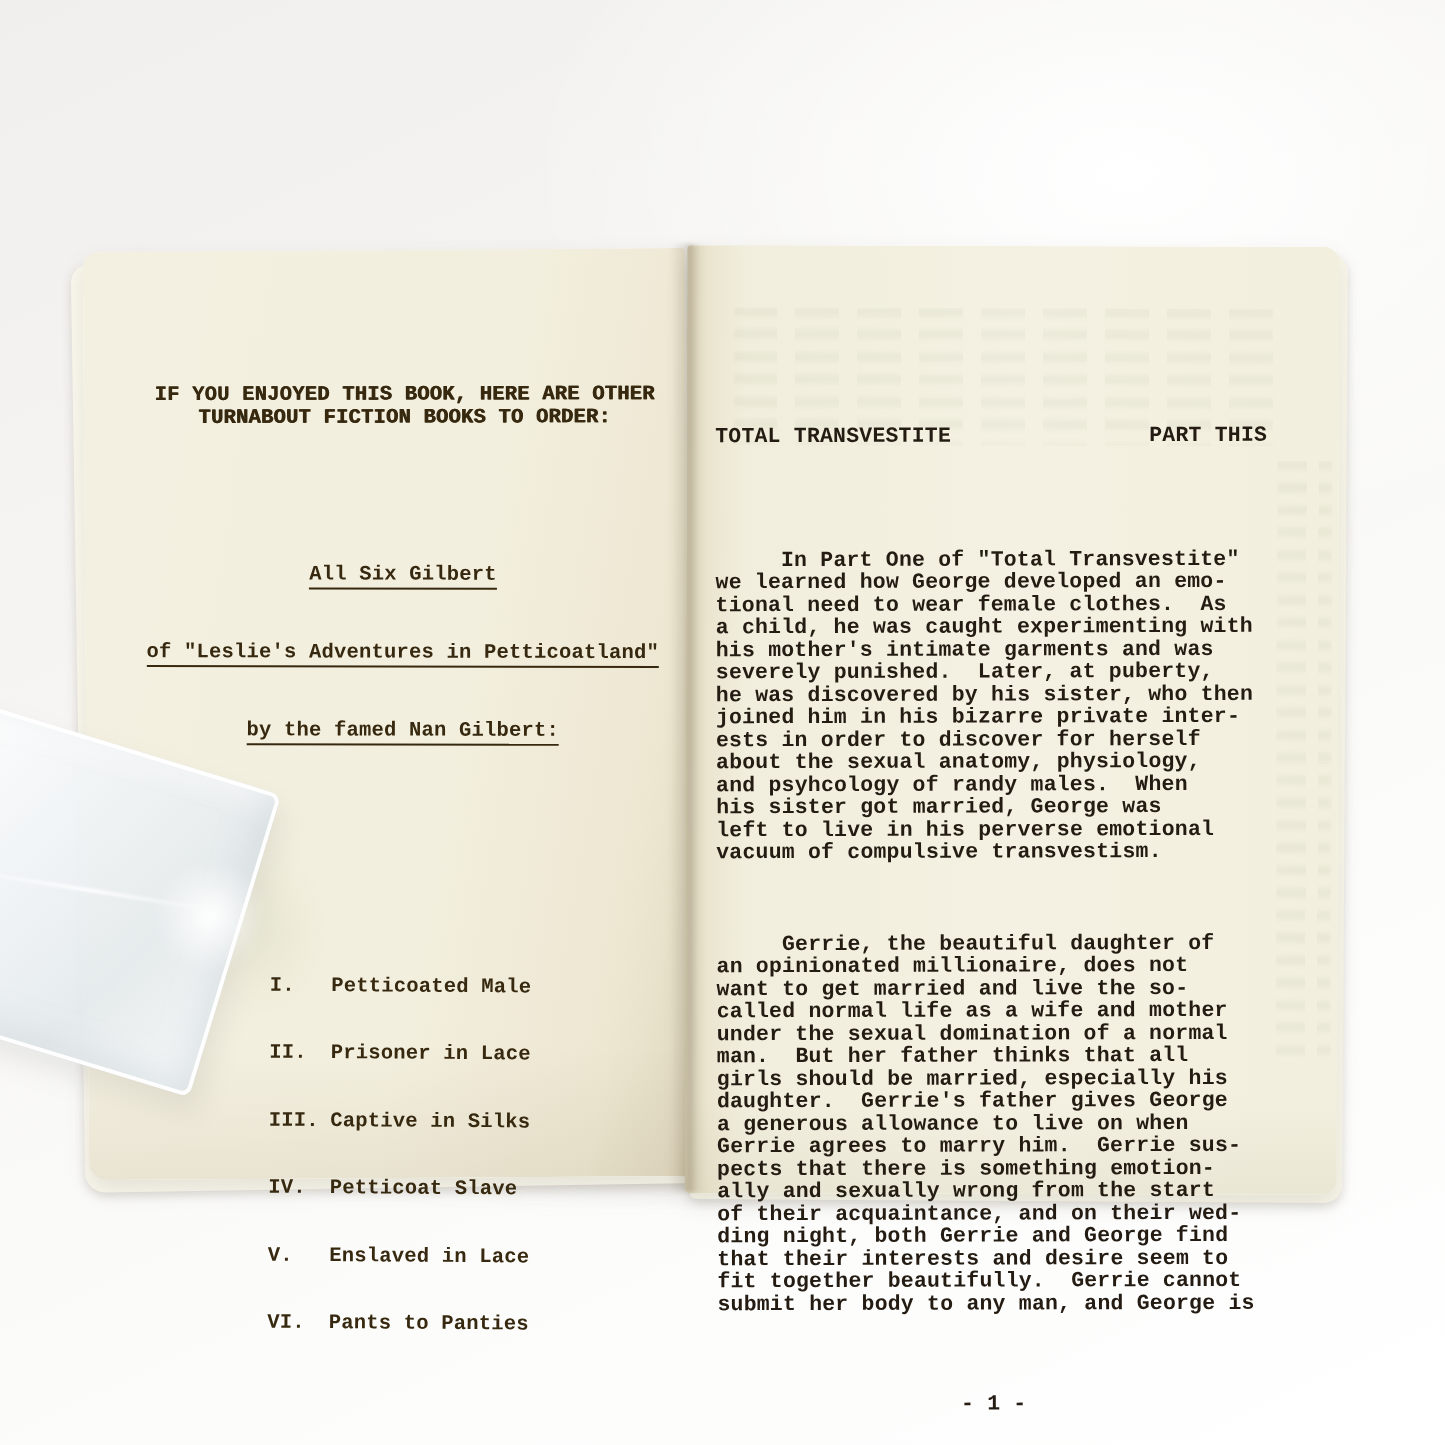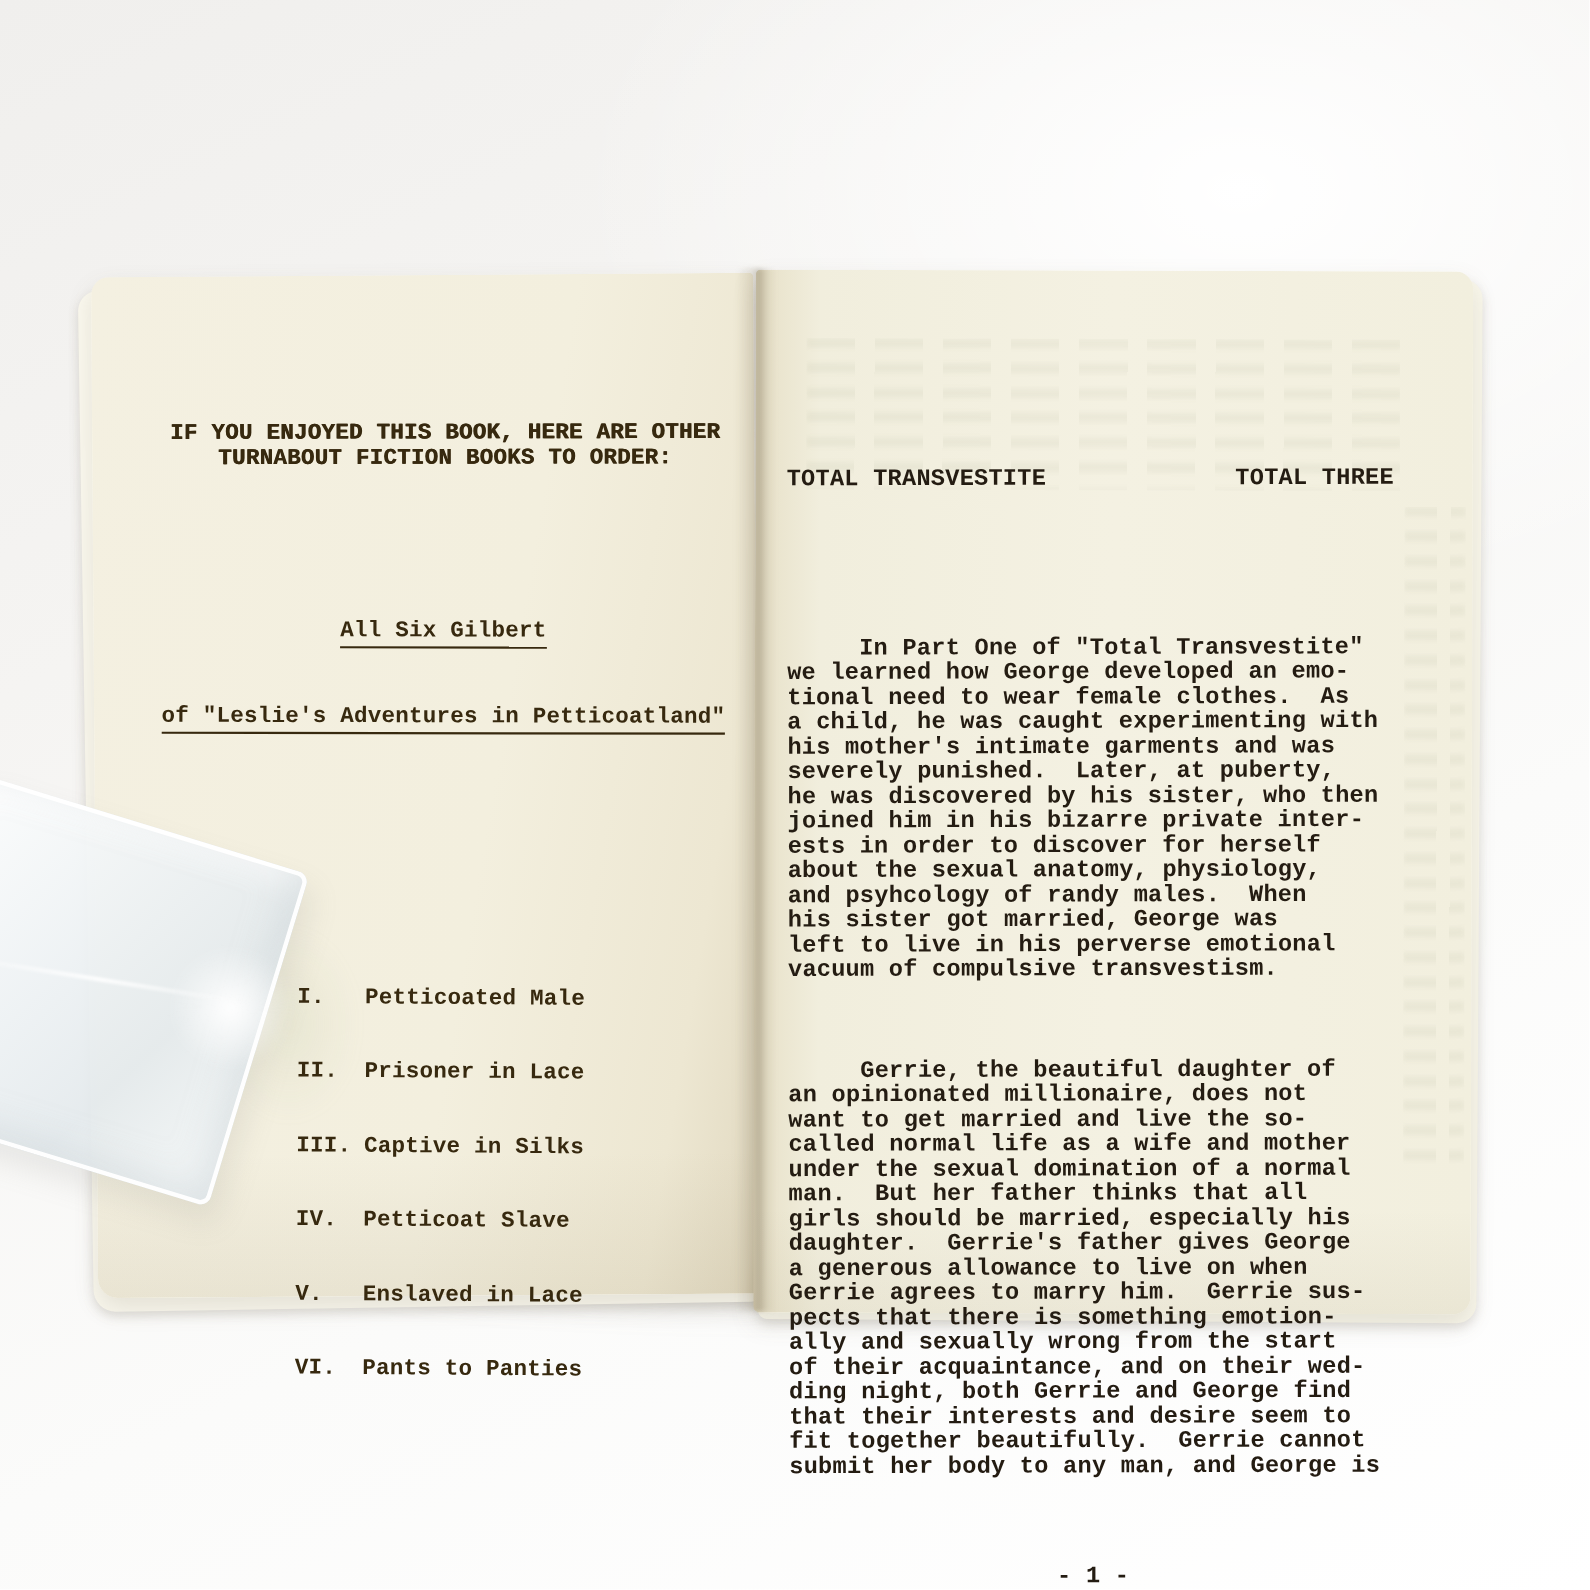--- a/index.html
+++ b/index.html
@@ -72,21 +72,21 @@
     letter-spacing:0.2px;white-space:pre;}
   .center{text-align:center;}
   .u{display:inline-block;border-bottom:2px solid currentColor;padding-bottom:1px;}
   .xb{text-shadow:0.6px 0 0 currentColor;}
   .txtlines{white-space:pre;}
   .b-intro{margin-bottom:16px;transform:rotate(-0.5deg);}
   .b-series{margin-bottom:22px;line-height:25px;transform:rotate(-0.3deg);}
   .b-volumes{margin-bottom:16px;}
   .vol-wrap{width:-moz-fit-content;width:fit-content;margin:0 auto;}
   .vol-num{display:inline-block;width:5ch;}
-  .rp-header{display:flex;justify-content:space-between;margin-bottom:64px;}
+  .rp-header{display:flex;justify-content:space-between;margin-bottom:34px;}
   .rp-para1{margin-bottom:24px;}
   .rp-page-number{margin-top:10px;text-align:center;}
 </style>
 </head>
 <body>
 
 <div class="photo">
 
   <div class="book-shadow"></div>
   <div class="stack stack-left"></div>
@@ -95,20 +95,21 @@
   <div class="page left-page">
     <div class="lp-smudge"></div>
     <div class="lp-content">
 
       <div class="b-intro center xb">IF YOU ENJOYED THIS BOOK, HERE ARE OTHER
 TURNABOUT FICTION BOOKS TO ORDER:</div>
 
       <div class="b-series center">
         <div><span class="u">All Six Gilbert</span></div>
         <div><span class="u">of "Leslie's Adventures in Petticoatland"</span></div>
+        <div><span class="u">by the famed Nan Gilbert:</span></div>
       </div>
 
       <div class="b-volumes">
         <div class="vol-wrap">
           <div class="vol-row"><span class="vol-num">I.</span><span>Petticoated Male</span></div>
           <div class="vol-row"><span class="vol-num">II.</span><span>Prisoner in Lace</span></div>
           <div class="vol-row"><span class="vol-num">III.</span><span>Captive in Silks</span></div>
           <div class="vol-row"><span class="vol-num">IV.</span><span>Petticoat Slave</span></div>
           <div class="vol-row"><span class="vol-num">V.</span><span>Enslaved in Lace</span></div>
           <div class="vol-row"><span class="vol-num">VI.</span><span>Pants to Panties</span></div>
@@ -130,21 +131,21 @@
     </div>
   </div>
 
   <div class="page right-page">
     <div class="ghost ghost-top"></div>
     <div class="ghost ghost-right"></div>
     <div class="rp-content">
 
       <div class="rp-header">
         <span>TOTAL TRANSVESTITE</span>
-        <span>TOTAL THREE</span>
+        <span>PART THIS</span>
       </div>
 
       <div class="rp-para1 txtlines">     In Part One of "Total Transvestite"
 we learned how George developed an emo-
 tional need to wear female clothes.  As
 a child, he was caught experimenting with
 his mother's intimate garments and was
 severely punished.  Later, at puberty,
 he was discovered by his sister, who then
 joined him in his bizarre private inter-

